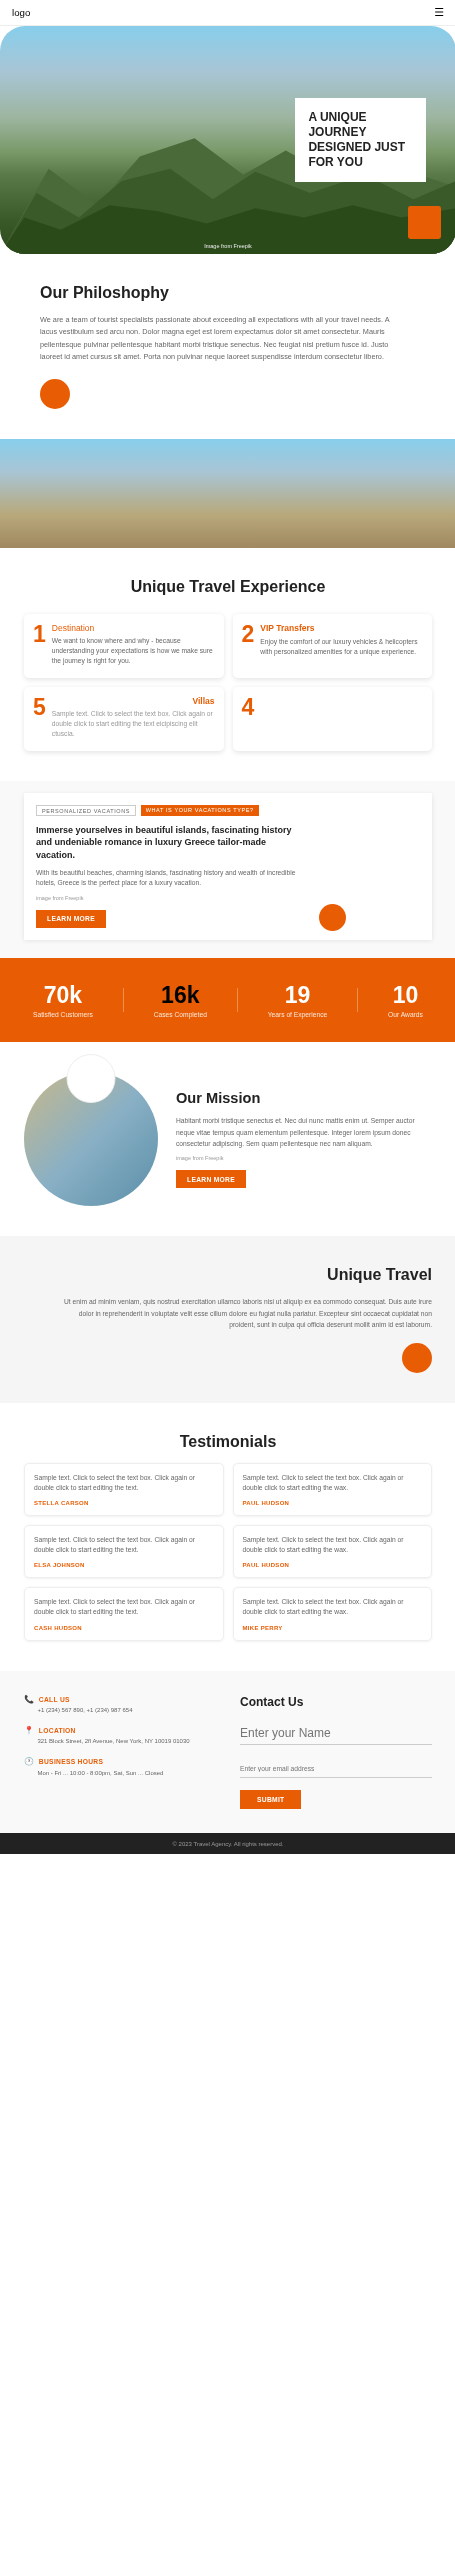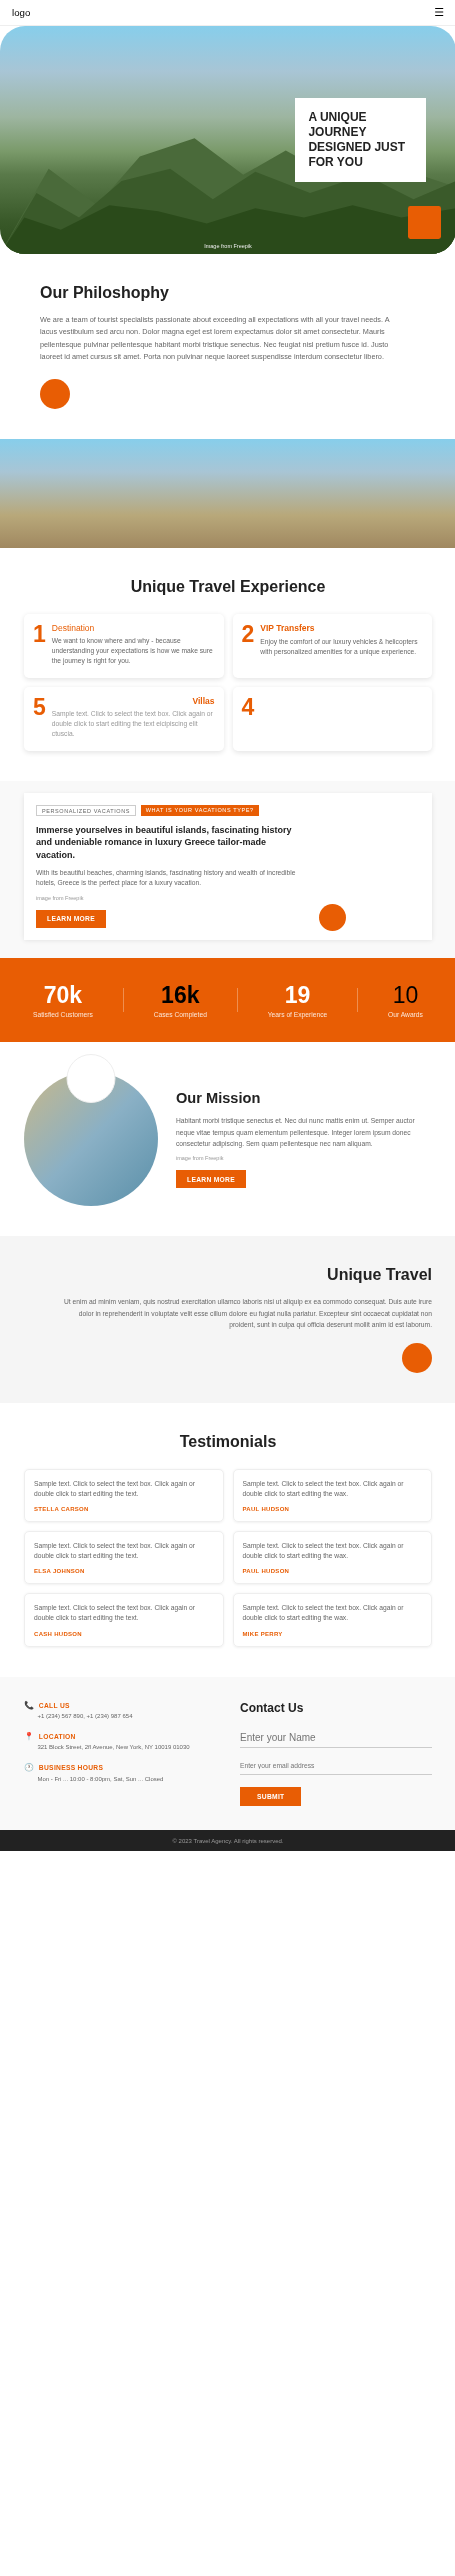--- a/index.html
+++ b/index.html
@@ -116,21 +116,21 @@
     <div style="font-size:23px;font-weight:900;color:#000000;">16k</div>
     <div style="font-size:6.7px;color:rgba(255,255,255,0.85);margin-top:2.4px;">Cases Completed</div>
   </div>
   <div style="width:0.6px;height:24px;background:rgba(255,255,255,0.3);"></div>
   <div style="text-align:center;">
     <div style="font-size:23px;font-weight:900;color:#fff;">19</div>
     <div style="font-size:6.7px;color:rgba(255,255,255,0.85);margin-top:2.4px;">Years of Experience</div>
   </div>
   <div style="width:0.6px;height:24px;background:rgba(255,255,255,0.3);"></div>
   <div style="text-align:center;">
-    <div style="font-size:23px;font-weight:400;color:#000000;">10</div>
+    <div style="font-size:23px;font-weight:700;color:#ffffff;">10</div>
     <div style="font-size:6.7px;color:rgba(255,255,255,0.85);margin-top:2.4px;">Our Awards</div>
   </div>
 </section>
 
 <section style="background:#fff;padding:30px 24px;display:flex;gap:18px;align-items:center;">
 
   <div style="position:relative;flex-shrink:0;">
     <div style="width:49px;height:49px;background:#fff;border-radius:50%;border:1.8px solid #eee;position:absolute;top:-18px;left:50%;transform:translateX(-50%);z-index:2;"></div>
     <div style="width:134px;height:134px;border-radius:50%;background:linear-gradient(135deg,#c8b88a 0%,#8ab0c5 50%,#5a8fa8 100%);overflow:hidden;position:relative;"></div>
   </div>
@@ -142,21 +142,21 @@
   </div>
 </section>
 
 <section style="background:#f5f5f5;padding:30px 24px;">
   <h2 style="font-size:16px;font-weight:700;text-align:right;color:#222;margin-bottom:12px;">Unique Travel</h2>
   <p style="font-size:6.7px;color:#666;line-height:1.7;margin-bottom:12px;max-width:377px;margin-left:auto;text-align:right;">Ut enim ad minim veniam, quis nostrud exercitation ullamco laboris nisi ut aliquip ex ea commodo consequat. Duis aute irure dolor in reprehenderit in voluptate velit esse cillum dolore eu fugiat nulla pariatur. Excepteur sint occaecat cupidatat non proident, sunt in culpa qui officia deserunt mollit anim id est laborum.</p>
   <div style="width:30px;height:30px;background:#e85d04;border-radius:50%;margin-left:auto;"></div>
 </section>
 
 <section style="padding:30px 24px;background:#fff;">
-  <h2 style="font-size:16px;font-weight:700;text-align:center;color:#222;margin-bottom:18px;">Testimonials</h2>
+  <h2 style="font-size:16px;font-weight:700;text-align:center;color:#222;margin-bottom:12px;">Testimonials</h2>
   <div style="display:grid;grid-template-columns:1fr 1fr;gap:9px;">
 
     <div style="border:0.6px solid #eee;border-radius:4.9px;padding:9px;box-shadow:0 0.6px 2.4px rgba(0,0,0,0.06);">
       <p style="font-size:6.7px;color:#666;line-height:1.5;margin-bottom:7.3px;">Sample text. Click to select the text box. Click again or double click to start editing the text.</p>
       <div style="font-size:6px;font-weight:700;color:#e85d04;text-transform:uppercase;letter-spacing:0.3px;">STELLA CARSON</div>
     </div>
 
     <div style="border:0.6px solid #eee;border-radius:4.9px;padding:9px;box-shadow:0 0.6px 2.4px rgba(0,0,0,0.06);">
       <p style="font-size:6.7px;color:#666;line-height:1.5;margin-bottom:7.3px;">Sample text. Click to select the text box. Click again or double click to start editing the wax.</p>
       <div style="font-size:6px;font-weight:700;color:#e85d04;text-transform:uppercase;letter-spacing:0.3px;">PAUL HUDSON</div>
@@ -209,21 +209,21 @@
       <div style="display:flex;align-items:center;gap:4.9px;margin-bottom:2.4px;">
         <span style="color:#e85d04;font-size:8px;">🕐</span>
         <span style="font-size:6.7px;font-weight:700;color:#e85d04;text-transform:uppercase;letter-spacing:0.3px;">BUSINESS HOURS</span>
       </div>
       <div style="font-size:6px;color:#666;line-height:1.5;padding-left:13.4px;">Mon - Fri ... 10:00 - 8:00pm, Sat, Sun ... Closed</div>
     </div>
   </div>
 
   <div style="flex:1;">
     <h2 style="font-size:12px;font-weight:700;color:#222;margin-bottom:12px;">Contact Us</h2>
-    <input type="text" style="width: 100%; border-top: none; border-right: none; border-left: none; border-image: initial; border-bottom: 0.6px solid rgb(204, 204, 204); padding: 4.9px 0px; font-size: 10px; color: rgb(51, 51, 51); margin-bottom: 9px; outline: none; background: transparent;" placeholder="Enter your Name">
+    <input type="text" style="width: 100%; border-top: none; border-right: none; border-left: none; border-image: initial; border-bottom: 0.6px solid rgb(204, 204, 204); padding: 4.9px 0px; font-size: 12px; color: rgb(51, 51, 51); margin-bottom: 15px; outline: none; background: transparent;" placeholder="Enter your Name">
     <input type="email" style="width: 100%; border-top: none; border-right: none; border-left: none; border-image: initial; border-bottom: 0.6px solid rgb(204, 204, 204); padding: 4.9px 0px; font-size: 6.7px; color: rgb(51, 51, 51); margin-bottom: 12px; outline: none; background: transparent;" placeholder="Enter your email address">
     <button style="background:#e85d04;color:#fff;border:none;padding:6px 17px;font-size:6.7px;font-weight:700;cursor:pointer;text-transform:uppercase;letter-spacing:0.3px;">SUBMIT</button>
   </div>
 </section>
 
 <footer style="background:#222;color:#999;text-align:center;padding:7.3px;font-size:6px;">
   <span>© 2023 Travel Agency. All rights reserved.</span>
 </footer>
 
 

